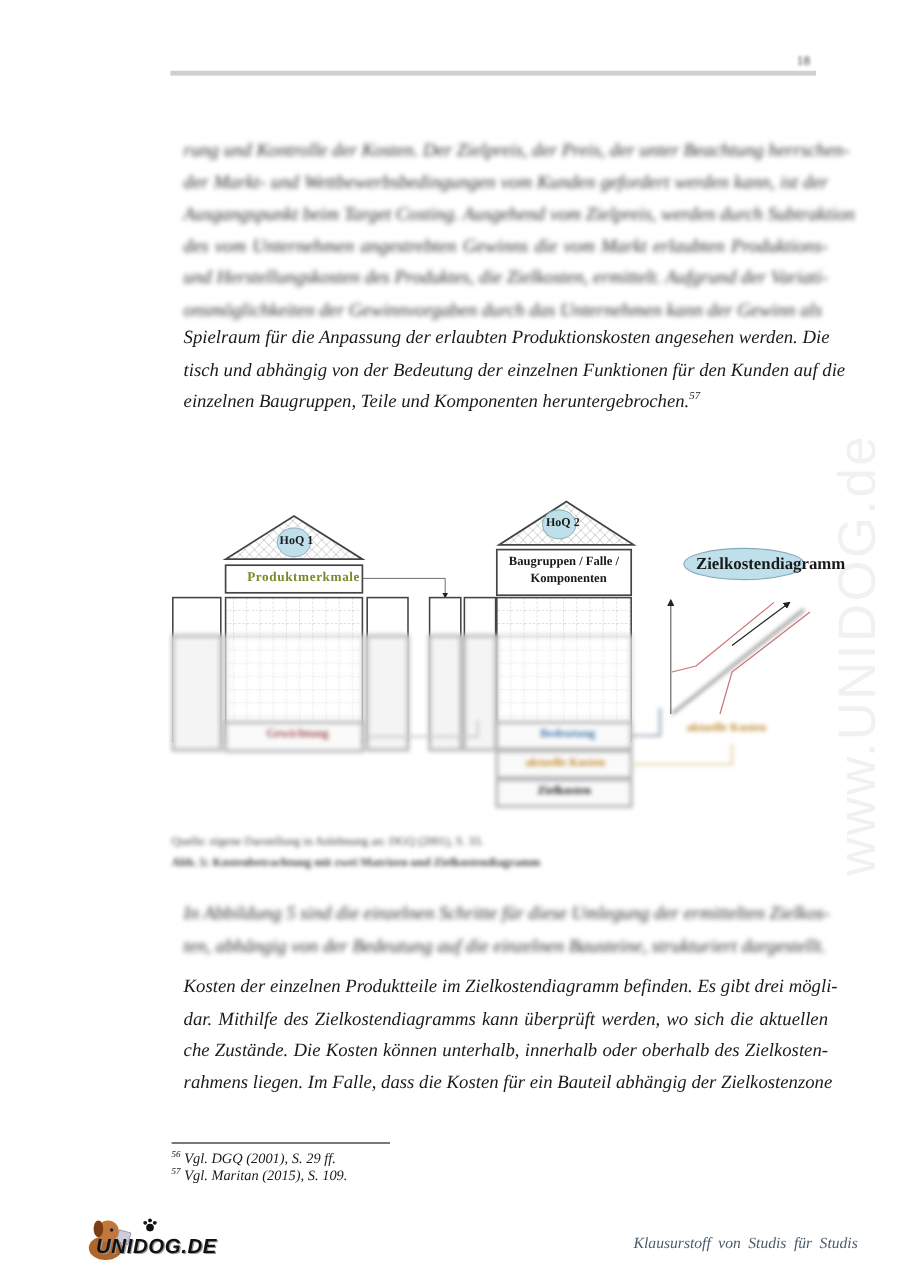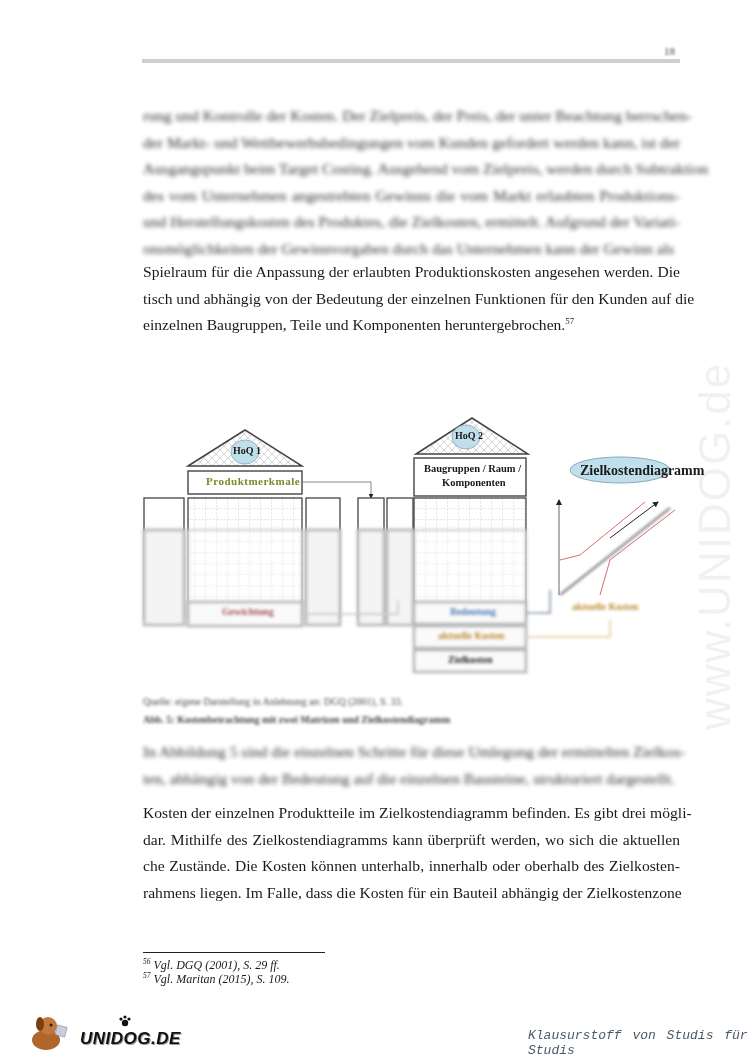--- a/index.html
+++ b/index.html
@@ -13,21 +13,22 @@
       position: absolute; left: 142px; top: 59px; width: 538px; height: 4px;
       background: #cfcfcf;
     }
     .page-number {
       position: absolute; left: 664px; top: 45px; font-size: 11px; color: #444;
       filter: blur(1.2px);
     }
     .para {
       position: absolute; left: 143px; width: 537px;
       font-size: 15.6px; line-height: 26.6px; text-align: justify;
-      margin: 0;
+      margin: 10px;
+      font-style: italic;
     }
     .para .ln { display: block; text-align-last: justify; white-space: nowrap; }
     .para .ln.last { text-align-last: left; }
     .blurred { filter: blur(2.2px); color: #333; }
     sup { font-size: 9px; line-height: 0; vertical-align: super; }
     #para1 { top: 103px; }
     #para2 { top: 259px; }
     #para3 { top: 739px; }
     #para4 { top: 800px; }
 
@@ -41,28 +42,28 @@
     .fig-caption { top: 714px; font-weight: bold; }
 
     .footnote-rule { position: absolute; left: 143px; top: 952px; width: 182px; height: 1px; background: #222; }
     .footnotes { position: absolute; left: 143px; top: 958px; font-size: 12px; line-height: 14px; font-style: italic; }
     .footnotes sup { font-size: 7.5px; }
 
     .watermark {
       position: absolute; left: 690px; top: 730px; transform-origin: 0 0; transform: rotate(-90deg);
       font-family: "Liberation Sans", sans-serif; font-size: 44px; color: #f1f1f1; letter-spacing: 2px; white-space: nowrap;
     }
-    .footer-logo { position: absolute; left: 22px; top: 1012px; height: 40px; width: 140px; }
+    .footer-logo { position: absolute; left: 22px; top: 1012px; height: 40px; width: 140px; text-align: center; }
     .footer-logo .logo-text {
       position: absolute; left: 58px; top: 17px; font-family: "Liberation Sans", sans-serif; font-weight: bold;
       font-size: 17px; font-style: italic; color: #111; letter-spacing: 0.5px;
       text-shadow: 1px 1px 0 #999;
     }
     .tagline {
-      position: absolute; left: 528px; top: 1028px; font-family: Liberation Mono, monospace; font-style: italic;
+      position: absolute; left: 528px; top: 1028px; font-family: Liberation Serif, serif; font-style: italic;
       font-size: 13px; color: #4a5a6a; word-spacing: 3px;
     }
   </style>
 </head>
 <body>
 
 <div class="header-rule"></div>
 <div class="page-number">18</div>
 
 <div class="watermark">www.UNIDOG.de</div>
@@ -146,21 +147,21 @@
       <path d="M420,150 L440,145 L505,92" stroke="#d07070" stroke-width="1" fill="none"></path>
       <path d="M460,185 L470,150 L535,100" stroke="#d07070" stroke-width="1" fill="none"></path>
       <path d="M420,185 L530,98" stroke="#666" stroke-width="1.8" fill="none" filter="url(#blur1)"></path>
       <path d="M470,128 L518,92" stroke="#222" stroke-width="1" fill="none" marker-end="url(#arr)"></path>
     </g>
   </svg>
 
   <span class="fig-label" style="left:93px;top:35px;font-size:10px;text-align:center;">HoQ 1</span>
   <span class="fig-label" style="left:66px;top:65px;font-size:11px;color:#7a8a2a;letter-spacing:0.5px;">Produktmerkmale</span>
   <span class="fig-label" style="left:315px;top:20px;font-size:10px;">HoQ 2</span>
-  <span class="fig-label" style="left:284px;top:53px;font-size:10.5px;">Baugruppen / Raum /</span>
+  <span class="fig-label" style="left:284px;top:53px;font-size:10.5px;">Baugruppen / Falle /</span>
   <span class="fig-label" style="left:302px;top:67px;font-size:10.5px;">Komponenten</span>
   <span class="fig-label" style="left:440px;top:53px;font-size:14px;">Zielkostendiagramm</span>
   <span class="fig-label" style="left:82px;top:196px;font-size:10px;color:#a05050;filter:blur(1.6px);">Gewichtung</span>
   <span class="fig-label" style="left:310px;top:196px;font-size:10px;color:#4a7ab0;filter:blur(1.6px);">Bedeutung</span>
   <span class="fig-label" style="left:298px;top:220px;font-size:10px;color:#c08a30;filter:blur(1.6px);">aktuelle Kosten</span>
   <span class="fig-label" style="left:308px;top:244px;font-size:10px;color:#222;filter:blur(1.6px);">Zielkosten</span>
   <span class="fig-label" style="left:432px;top:191px;font-size:10px;color:#c08a30;filter:blur(1.6px);">aktuelle Kosten</span>
 </div>
 
 <div class="fig-source">Quelle: eigene Darstellung in Anlehnung an: DGQ (2001), S. 33.</div>

